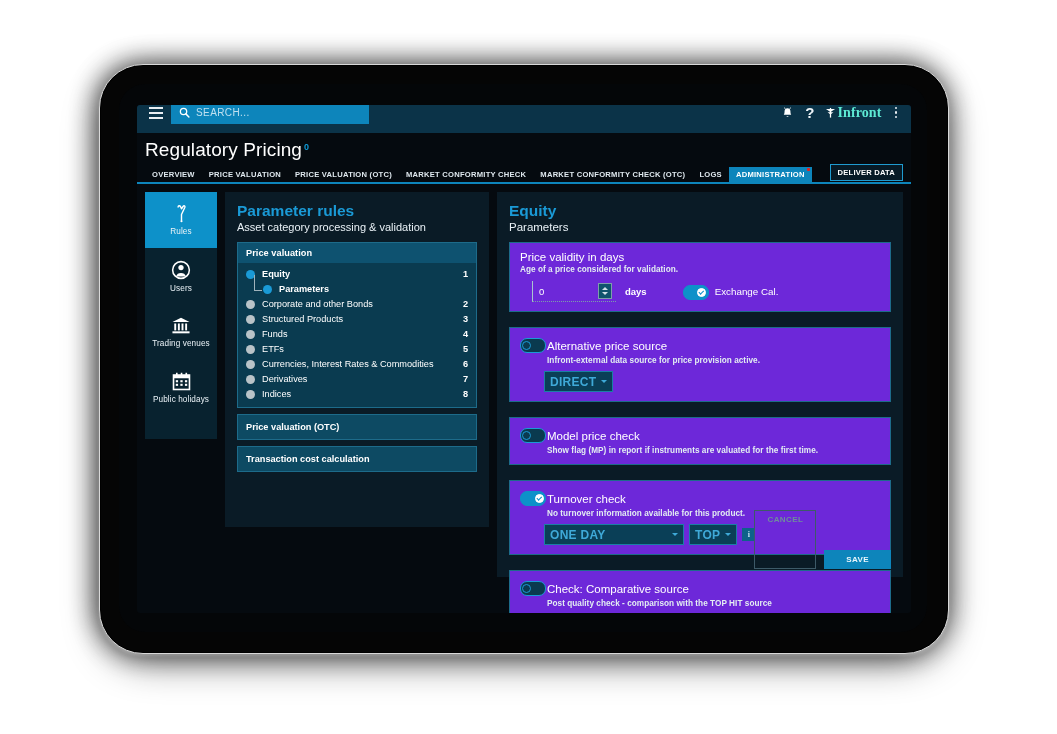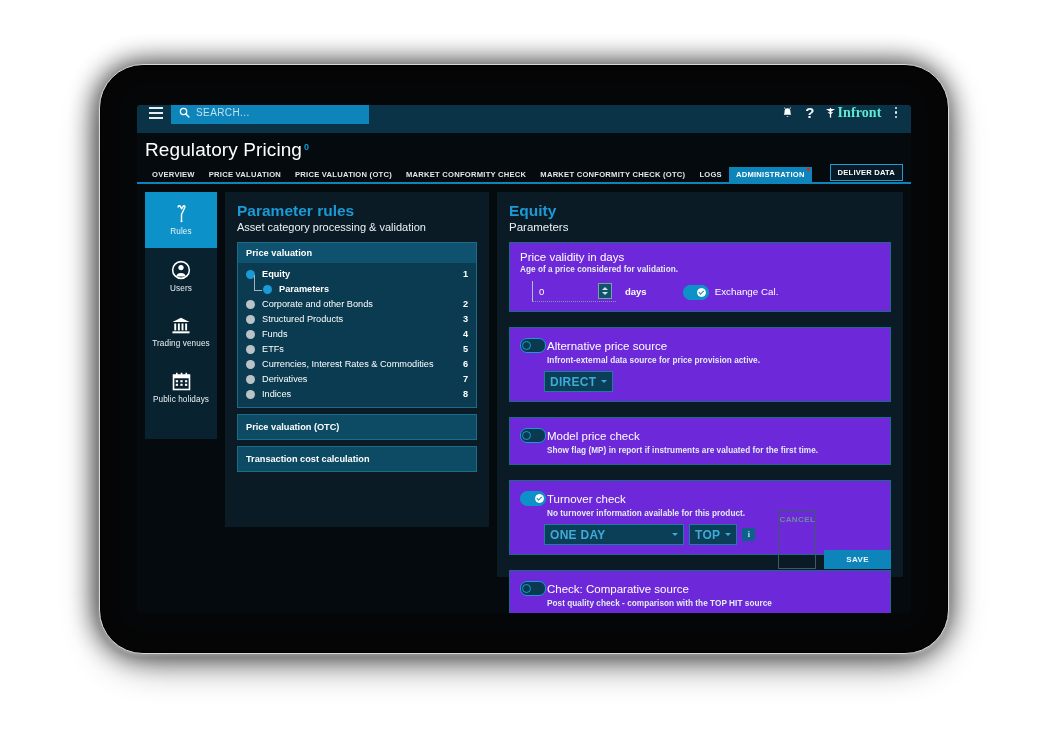--- a/index.html
+++ b/index.html
@@ -470,21 +470,21 @@
     position: absolute;
     right: 12px; bottom: 8px;
     display: flex; gap: 8px;
   }
   .btn-cancel {
     border: 1px solid #3d5a68;
     color: #6f8d9c;
     background: transparent;
     font-size: 8px; font-weight: 700;
     letter-spacing: .4px;
-    padding: 4px 0;
+    padding: 4px 12px;
     cursor: pointer;
   }
   .btn-save {
     border: none;
     background: #0d85bb;
     color: #e8f5fc;
     font-size: 8px; font-weight: 700;
     letter-spacing: .4px;
     padding: 5px 22px;
     cursor: pointer;

